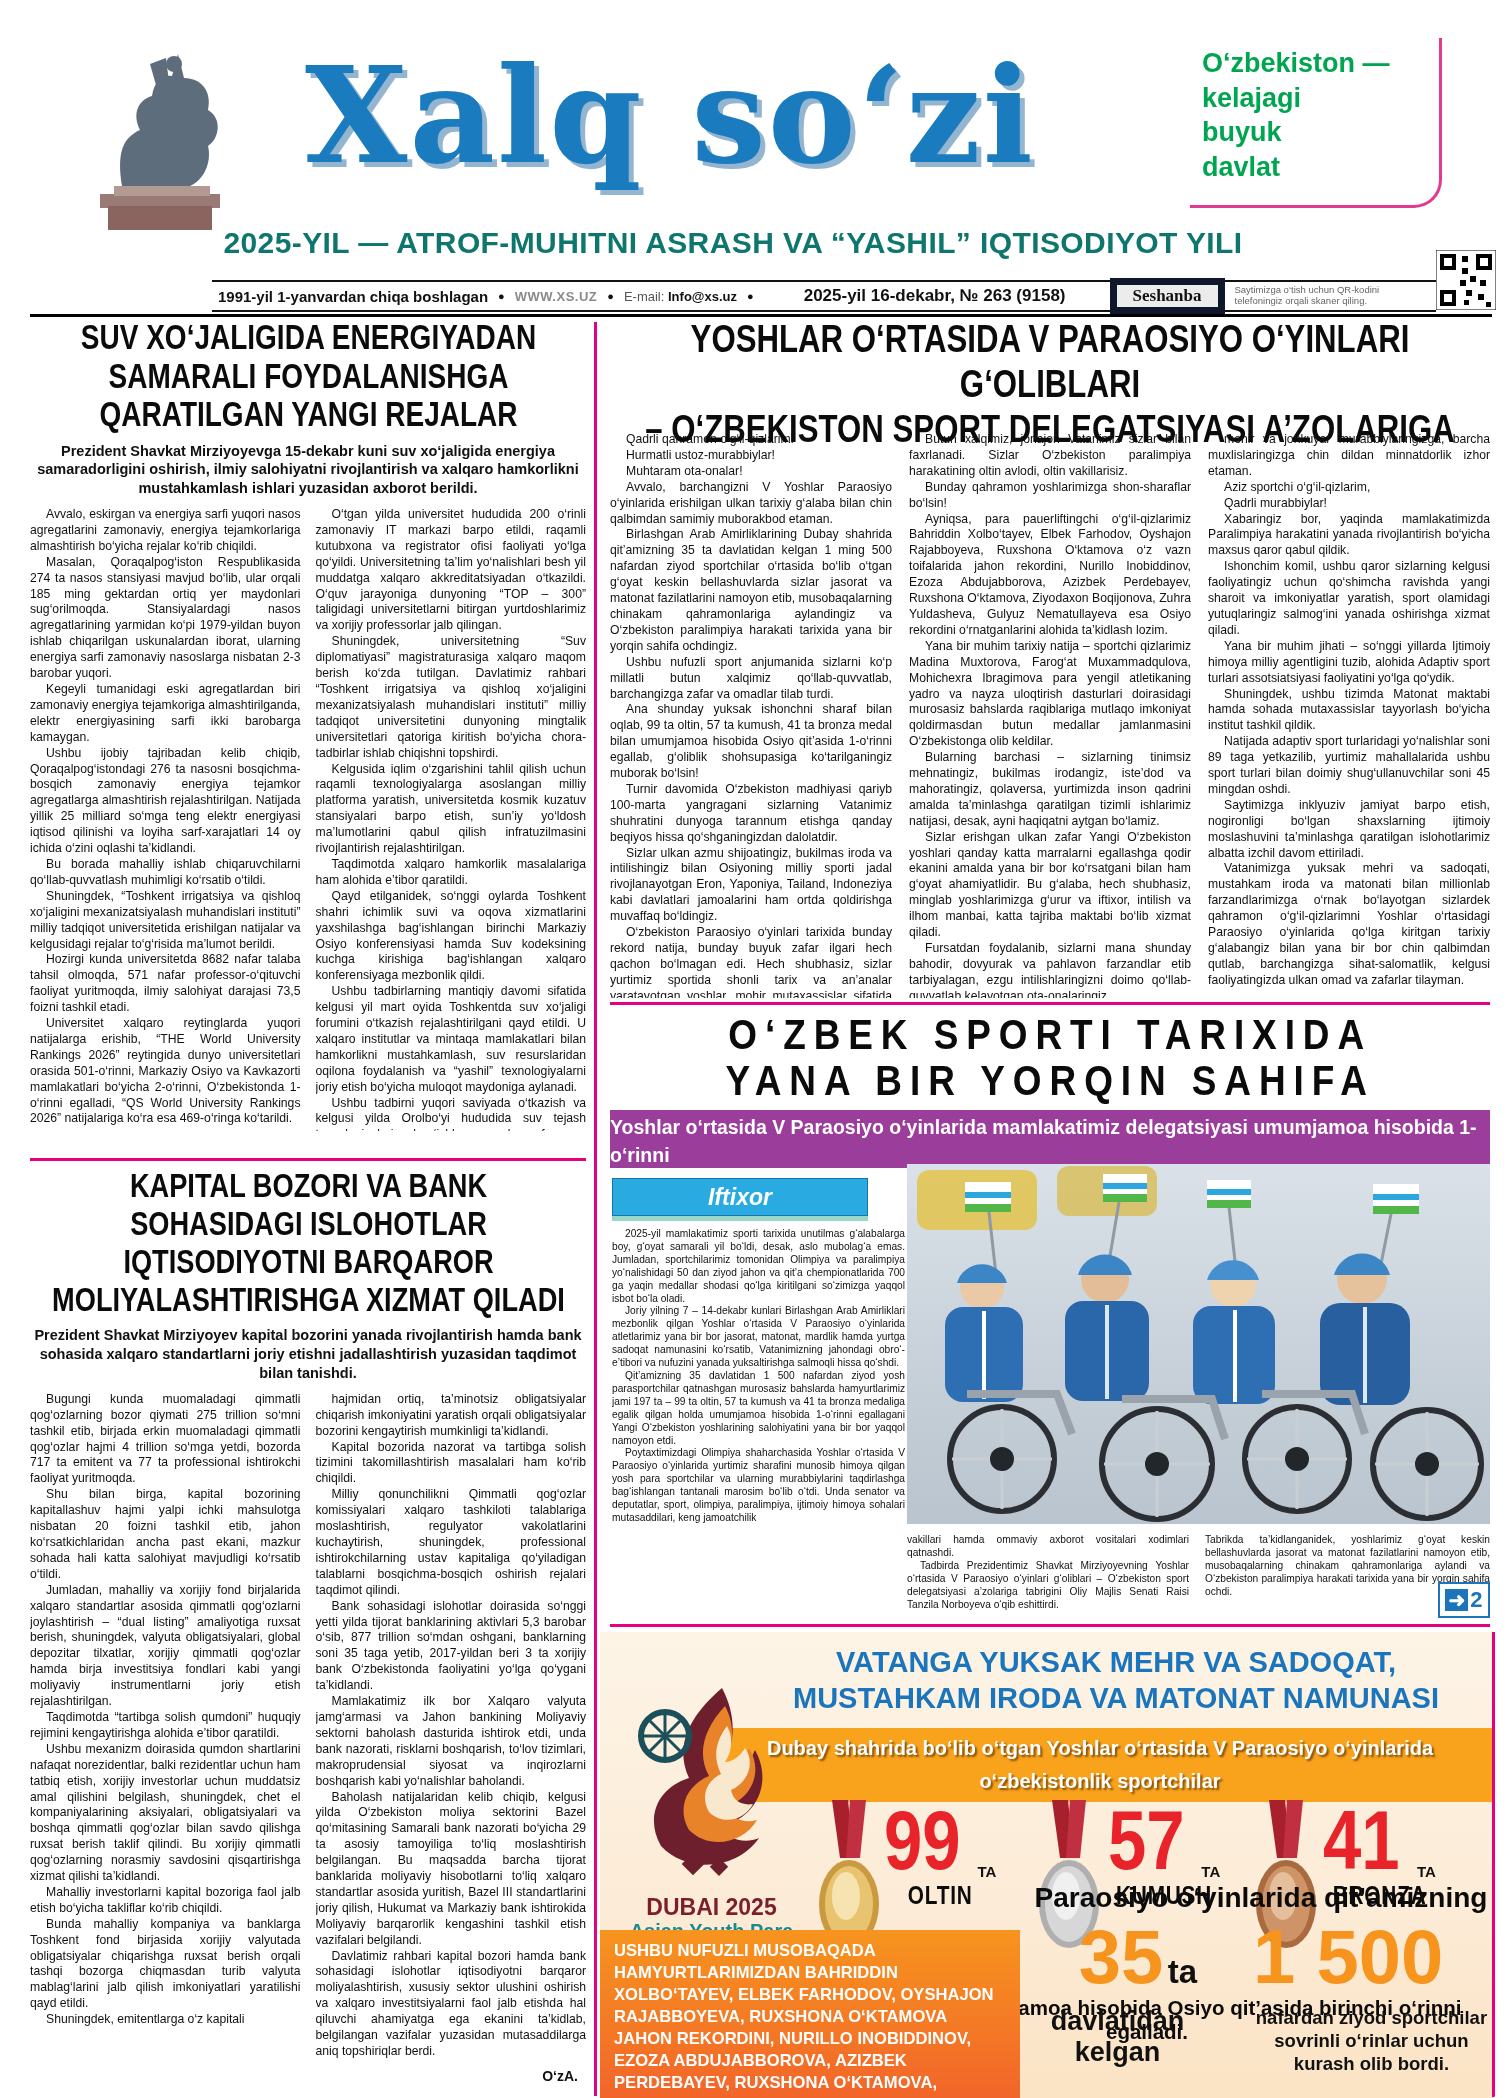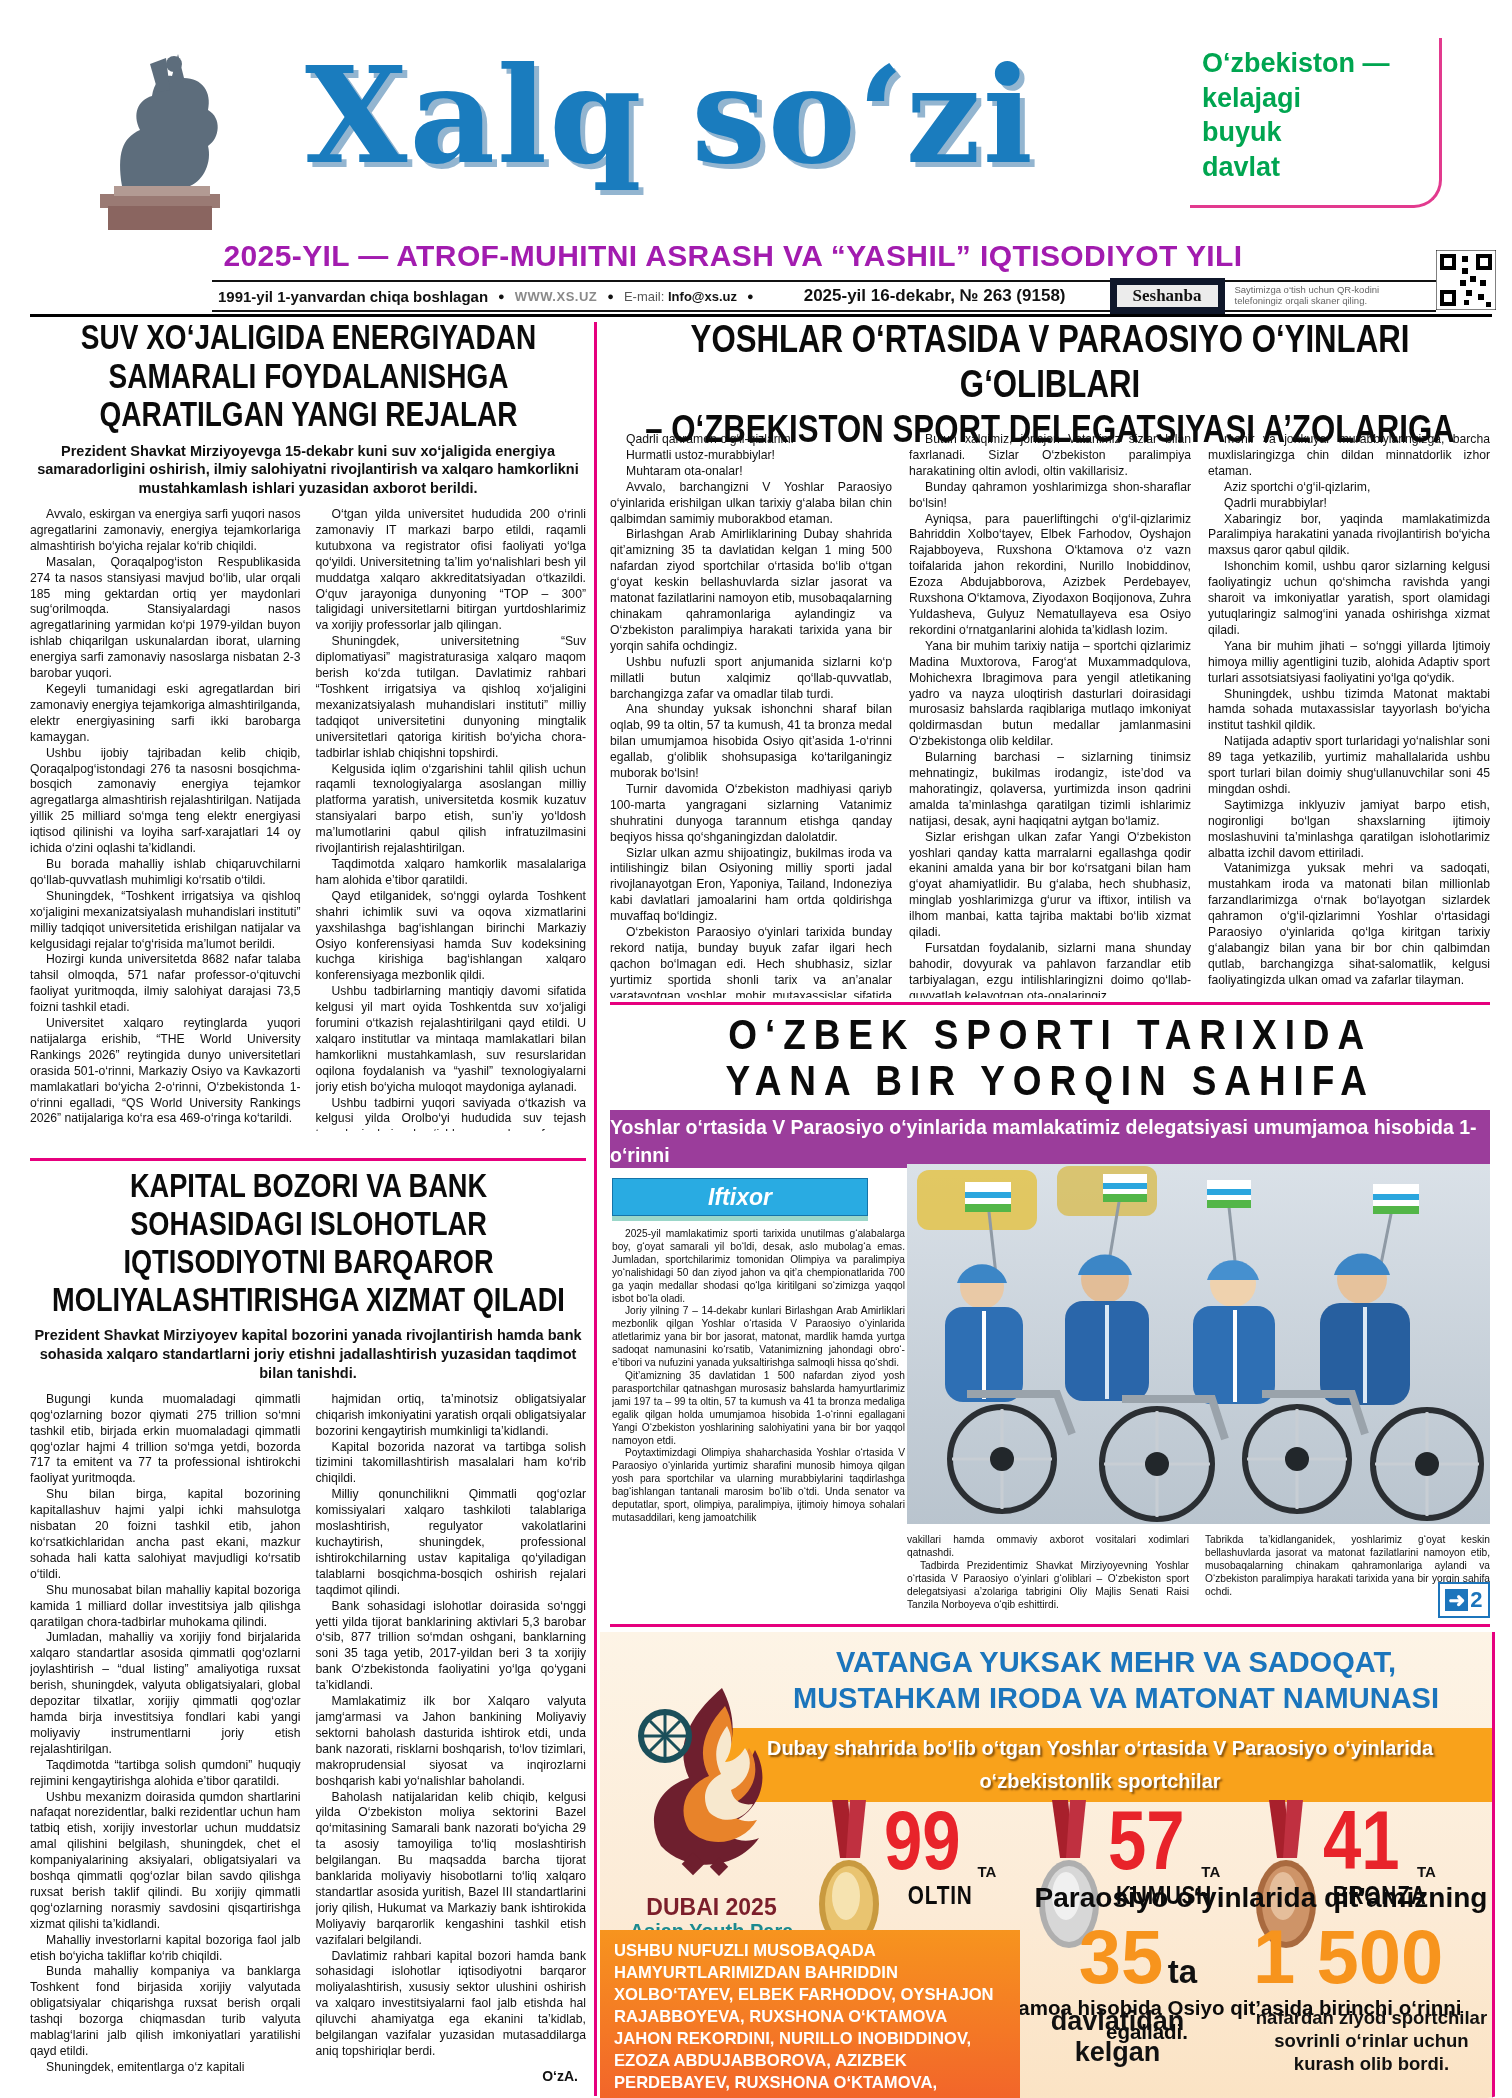--- a/index.html
+++ b/index.html
@@ -9,21 +9,21 @@
   .abs { position:absolute; }
   .pre { white-space:pre-line; }
 
   
   .logo { left:255px; top:26px; width:830px; height:195px; text-align:center;
           font-family:"DejaVu Serif", serif; font-weight:bold; font-size:132px; line-height:180px;
           color:#1A7CBE; letter-spacing:2px; text-shadow:5px 5px 0 rgba(16,90,150,.45); }
   .slogan-box { left:1190px; top:38px; width:252px; height:170px; padding:8px 12px;
           border-right:3px solid #E23A8E; border-bottom:3px solid #E23A8E; border-radius:0 0 28px 0;
           color:#00A550; font-weight:bold; font-size:27px; line-height:1.28; }
-  .year-banner { left:30px; top:239px; width:1406px; text-align:center; color:#a21caf;
+  .year-banner { left:30px; top:226px; width:1406px; text-align:center; color:#0f766e;
           font-weight:bold; font-size:30px; letter-spacing:.4px; }
   .info-strip { left:212px; top:280px; width:1224px; height:32px; border-top:2px solid #111;
           border-bottom:2px solid #111; display:flex; align-items:center; gap:10px; padding:0 6px; }
   .founded { font-weight:bold; font-size:15px; }
   .dot { font-size:11px; color:#111; }
   .site { font-weight:bold; font-size:13px; color:#8a8a8a; letter-spacing:.5px; }
   .email { font-size:13px; color:#555; }
   .email b { color:#111; }
   .issue { font-weight:bold; font-size:17px; margin-left:40px; }
   .weekday { margin-left:34px; background:#ececec; border:7px solid #0f172a; padding:1px 16px;
@@ -201,21 +201,20 @@
   <div class="abs kap-block">
     <div class="headline h-kap">KAPITAL BOZORI VA BANK
 SOHASIDAGI ISLOHOTLAR
 IQTISODIYOTNI BARQAROR
 MOLIYALASHTIRISHGA XIZMAT QILADI</div>
     <div class="lead">Prezident Shavkat Mirziyoyev kapital bozorini yanada rivojlantirish hamda bank sohasida xalqaro standartlarni joriy etishni jadallashtirish yuzasidan taqdimot bilan tanishdi.</div>
     <div class="cols kap-cols">
       <div class="col bodytxt">
           <p>Bugungi kunda muomaladagi qimmatli qog‘ozlarning bozor qiymati 275 trillion so‘mni tashkil etib, birjada erkin muomaladagi qimmatli qog‘ozlar hajmi 4 trillion so‘mga yetdi, bozorda 717 ta emitent va 77 ta professional ishtirokchi faoliyat yuritmoqda.</p>
           <p>Shu bilan birga, kapital bozorining kapitallashuv hajmi yalpi ichki mahsulotga nisbatan 20 foizni tashkil etib, jahon ko‘rsatkichlaridan ancha past ekani, mazkur sohada hali katta salohiyat mavjudligi ko‘rsatib o‘tildi.</p>
-          <p>Shu munosabat bilan mahalliy kapital bozoriga kamida 1 milliard dollar investitsiya jalb qilishga qaratilgan chora-tadbirlar muhokama qilindi.</p>
           <p>Jumladan, mahalliy va xorijiy fond birjalarida xalqaro standartlar asosida qimmatli qog‘ozlarni joylashtirish – “dual listing” amaliyotiga ruxsat berish, shuningdek, valyuta obligatsiyalari, global depozitar tilxatlar, xorijiy qimmatli qog‘ozlar hamda birja investitsiya fondlari kabi yangi moliyaviy instrumentlarni joriy etish rejalashtirilgan.</p>
           <p>Taqdimotda “tartibga solish qumdoni” huquqiy rejimini kengaytirishga alohida e’tibor qaratildi.</p>
           <p>Ushbu mexanizm doirasida qumdon shartlarini nafaqat norezidentlar, balki rezidentlar uchun ham tatbiq etish, xorijiy investorlar uchun muddatsiz amal qilishini belgilash, shuningdek, chet el kompaniyalarining aksiyalari, obligatsiyalari va boshqa qimmatli qog‘ozlar bilan savdo qilishga ruxsat berish taklif qilindi. Bu xorijiy qimmatli qog‘ozlarning norasmiy savdosini qisqartirishga xizmat qilishi ta’kidlandi.</p>
           <p>Mahalliy investorlarni kapital bozoriga faol jalb etish bo‘yicha takliflar ko‘rib chiqildi.</p>
           <p>Bunda mahalliy kompaniya va banklarga Toshkent fond birjasida xorijiy valyutada obligatsiyalar chiqarishga ruxsat berish orqali tashqi bozorga chiqmasdan turib valyuta mablag‘larini jalb qilish imkoniyatlari yaratilishi qayd etildi.</p>
           <p>Shuningdek, emitentlarga o‘z kapitali</p>
         </div>
       <div class="col bodytxt">
           <p>hajmidan ortiq, ta’minotsiz obligatsiyalar chiqarish imkoniyatini yaratish orqali obligatsiyalar bozorini kengaytirish mumkinligi ta’kidlandi.</p>
           <p>Kapital bozorida nazorat va tartibga solish tizimini takomillashtirish masalalari ham ko‘rib chiqildi.</p>

